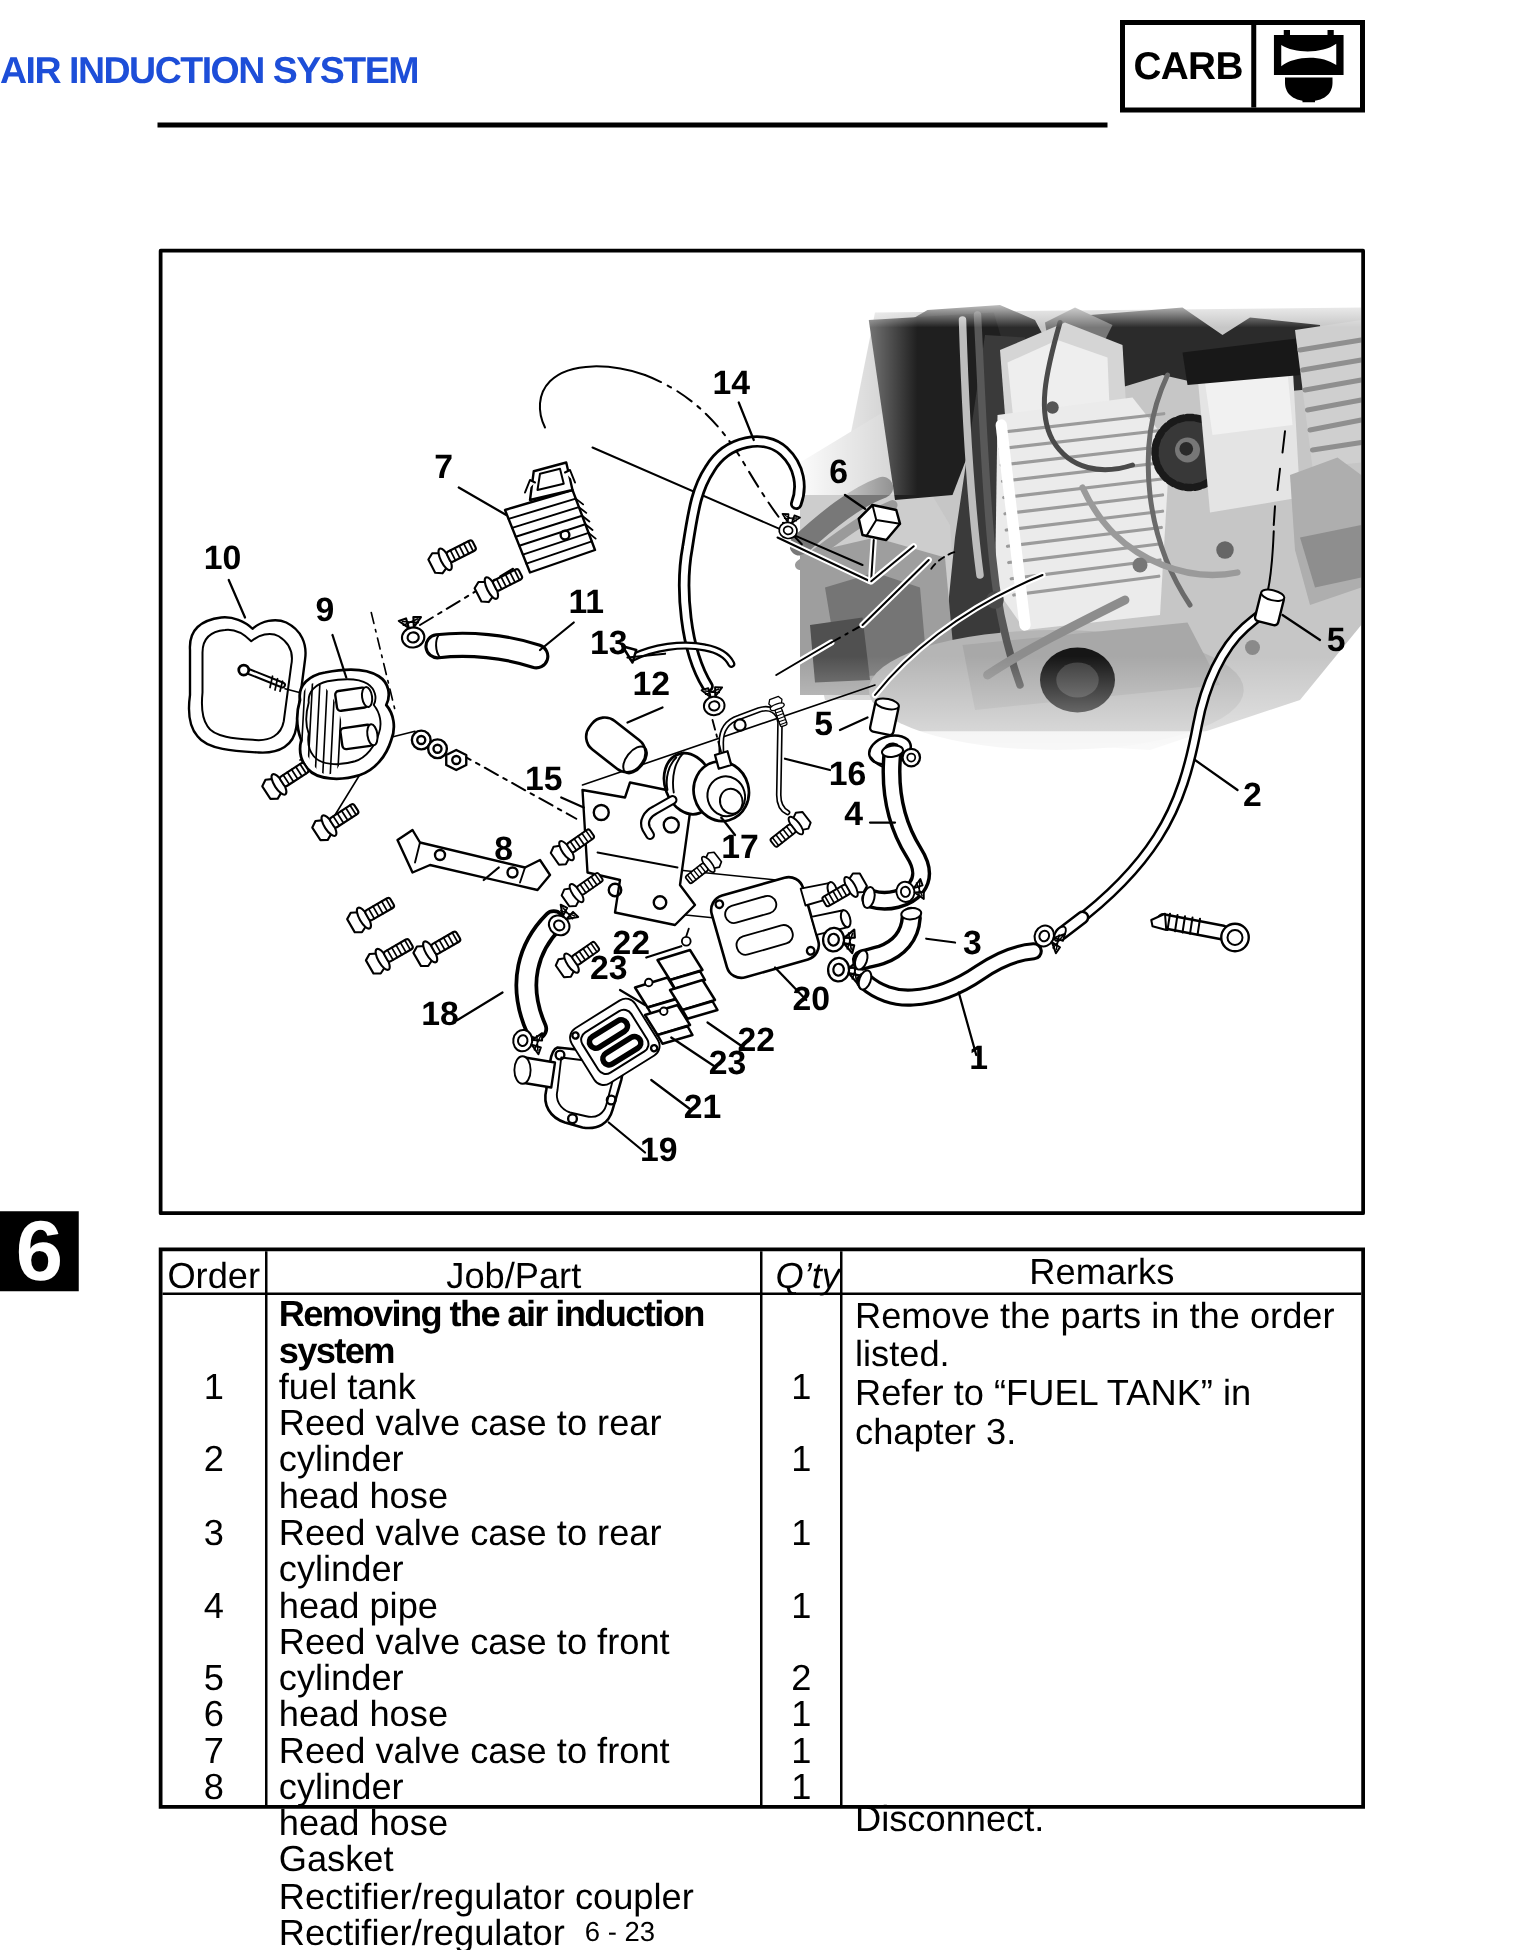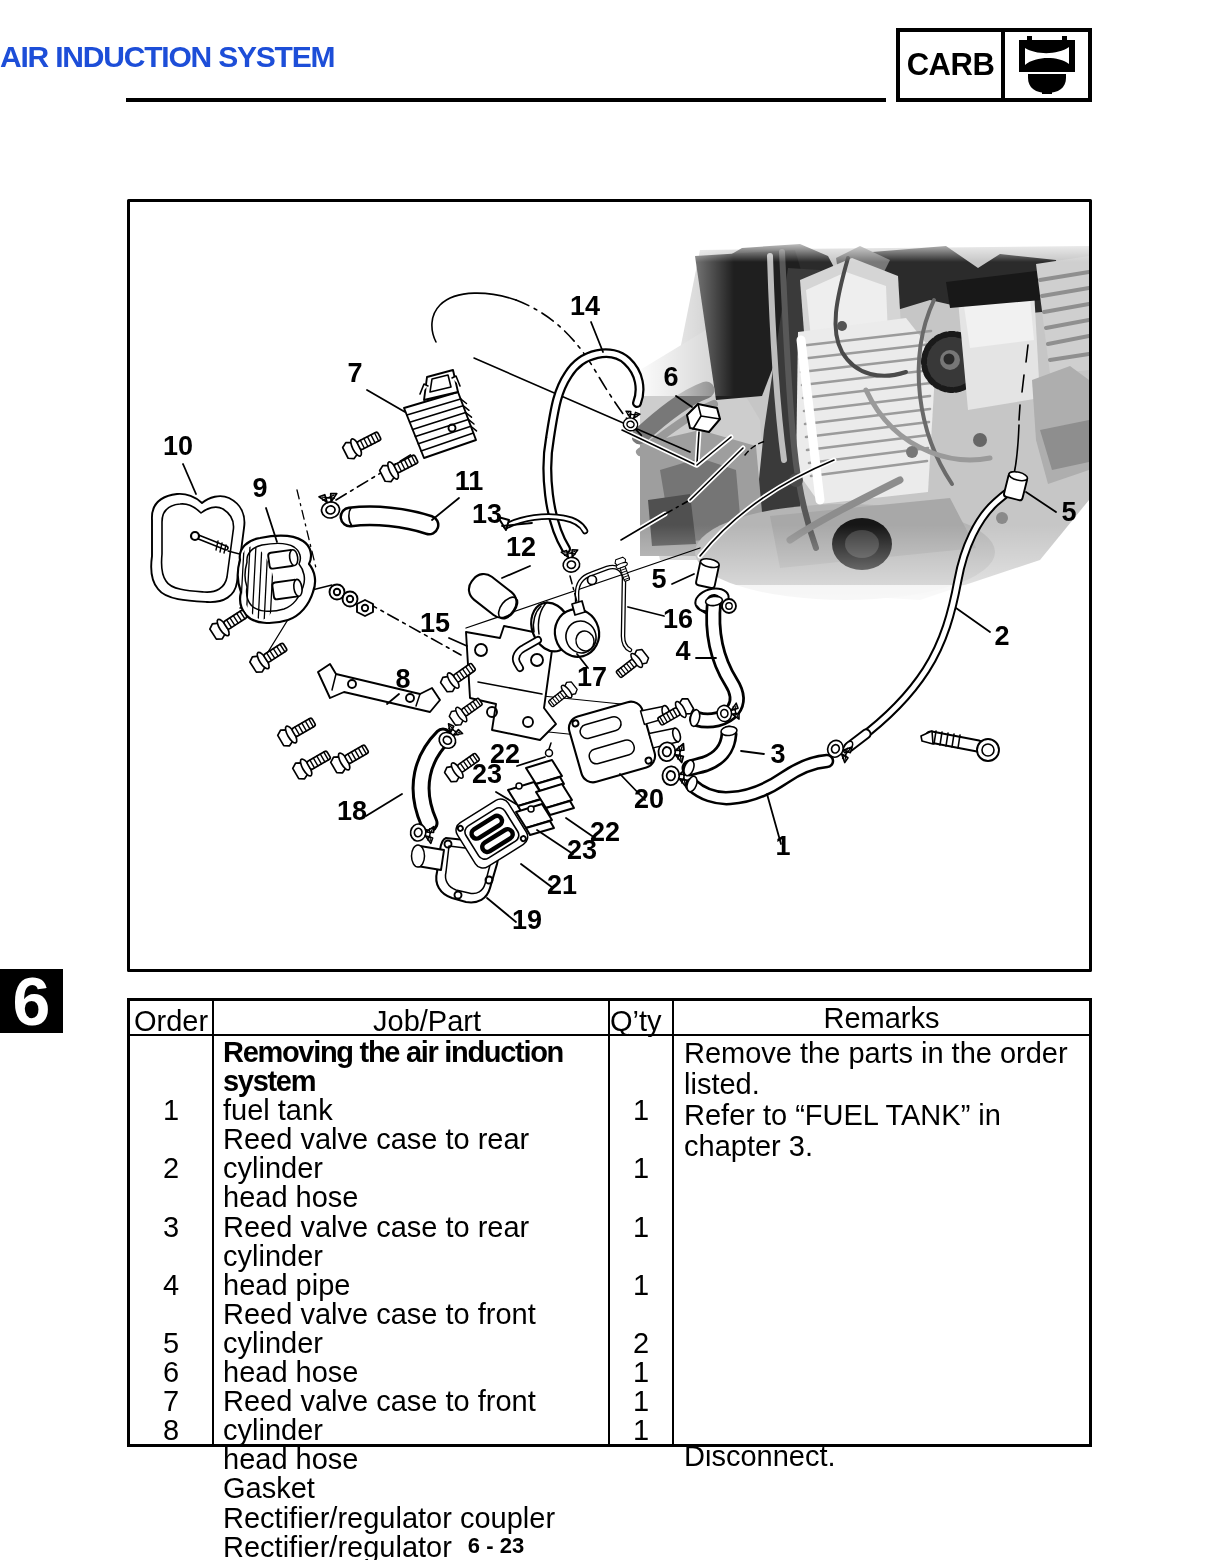--- a/index.html
+++ b/index.html
@@ -7,21 +7,21 @@
   .abs{position:absolute;}
 </style>
 </head>
 <body>
 <div style="position:relative;width:1224px;height:1560px;">
 
 <div class="abs" style="left:0;top:40px;width:876px;text-align:left;font-size:30px;font-weight:bold;letter-spacing:-1.2px;color:#1d4ed8;">AIR INDUCTION SYSTEM</div>
 
 <div class="abs" style="left:126px;top:98px;width:760px;height:4px;background:#000;"></div>
 
-<div class="abs" style="left:896px;top:28px;width:188px;height:66px;border:4px solid #000;display:flex;">
+<div class="abs" style="left:896px;top:16px;width:188px;height:66px;border:4px solid #000;display:flex;">
 
   <div style="width:101px;height:100%;border-right:4px solid #000;display:flex;align-items:center;justify-content:center;font-size:31px;font-weight:bold;letter-spacing:-0.5px;">CARB</div>
 
   <div style="flex:1;display:flex;align-items:center;justify-content:center;">
     <svg width="56" height="58" viewBox="0 0 56 58">
 
       <path d="M0 4 L8 4 L8 0 L13 0 L13 4 L43 4 L43 0 L48 0 L48 4 L56 4 L56 36 L0 36 Z" fill="#000"></path>
 
       <path d="M6 12 C17 19 39 19 50 11 L50 28 C39 20 17 20 6 29 Z" fill="#fff"></path>
 
@@ -507,28 +507,28 @@
 
   <div style="position:absolute;left:0;top:0;width:100%;height:33px;border-bottom:2px solid #000;"></div>
 
   <div style="position:absolute;left:82px;top:0;width:2px;height:443px;background:#000;"></div>
 
   <div style="position:absolute;left:478px;top:0;width:2px;height:443px;background:#000;"></div>
 
   <div style="position:absolute;left:542px;top:0;width:2px;height:443px;background:#000;"></div>
 
   <div style="position:absolute;left:0;top:4px;width:82px;text-align:center;">Order</div>
-  <div style="position:absolute;left:84px;top:4px;width:394px;text-align:center;padding-left:16px;">Job/Part</div>
-  <div style="position:absolute;left:480px;top:4px;width:62px;text-align:left;">Q’ty</div>
+  <div style="position:absolute;left:84px;top:4px;width:394px;text-align:center;">Job/Part</div>
+  <div style="position:absolute;left:480px;top:4px;width:62px;text-align:right;font-style:italic;">Q’ty</div>
   <div style="position:absolute;left:544px;top:1px;width:415px;text-align:center;">Remarks</div>
 
   <div style="position:absolute;left:0;top:37px;width:82px;text-align:center;line-height:29.1px;">&nbsp;<br>&nbsp;<br>1<br>&nbsp;<br>2<br>&nbsp;<br>3<br>&nbsp;<br>4<br>&nbsp;<br>5<br>6<br>7<br>8</div>
 
   <div style="position:absolute;left:93px;top:37px;width:386px;line-height:29.1px;"><b style="letter-spacing:-1.3px">Removing the air induction system</b><br>fuel tank<br>Reed valve case to rear cylinder<br>head hose<br>Reed valve case to rear cylinder<br>head pipe<br>Reed valve case to front cylinder<br>head hose<br>Reed valve case to front cylinder<br>head hose<br>Gasket<br>Rectifier/regulator coupler<br>Rectifier/regulator<br>Air filter bracket</div>
 
   <div style="position:absolute;left:480px;top:37px;width:62px;text-align:center;line-height:29.1px;">&nbsp;<br>&nbsp;<br>1<br>&nbsp;<br>1<br>&nbsp;<br>1<br>&nbsp;<br>1<br>&nbsp;<br>2<br>1<br>1<br>1</div>
 
   <div style="position:absolute;left:554px;top:37px;width:408px;line-height:31px;">Remove the parts in the order listed.<br>Refer to “FUEL TANK” in chapter 3.<br>&nbsp;<br>&nbsp;<br>&nbsp;<br>&nbsp;<br>&nbsp;<br>&nbsp;<br>&nbsp;<br>&nbsp;<br>&nbsp;<br>Disconnect.<br>&nbsp;<br>&nbsp;</div>
 </div>
 
-<div class="abs" style="left:0;top:1533px;width:992px;text-align:center;font-size:22px;font-weight:bold;">6 - 23</div>
+<div class="abs" style="left:0;top:1533px;width:992px;text-align:center;font-size:22px;">6 - 23</div>
 
 </div>
 
 </body></html>

